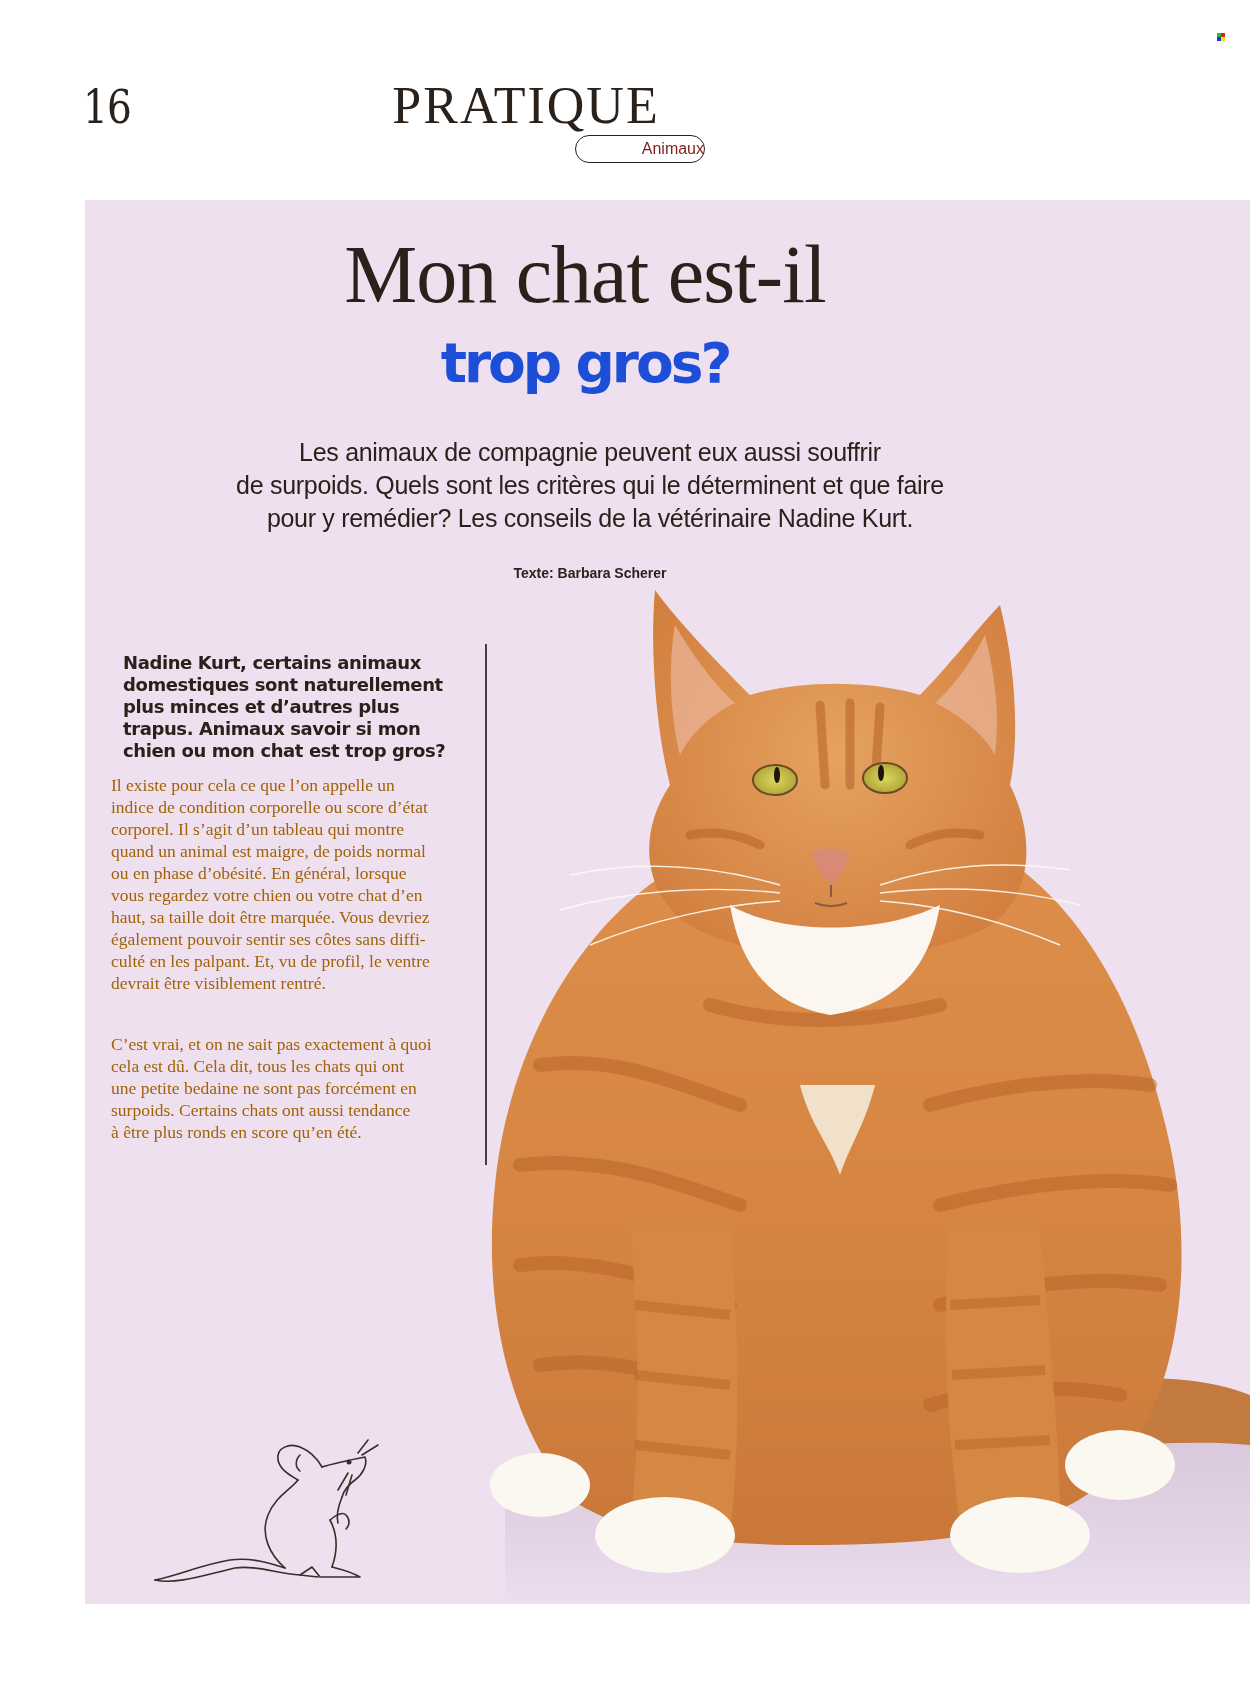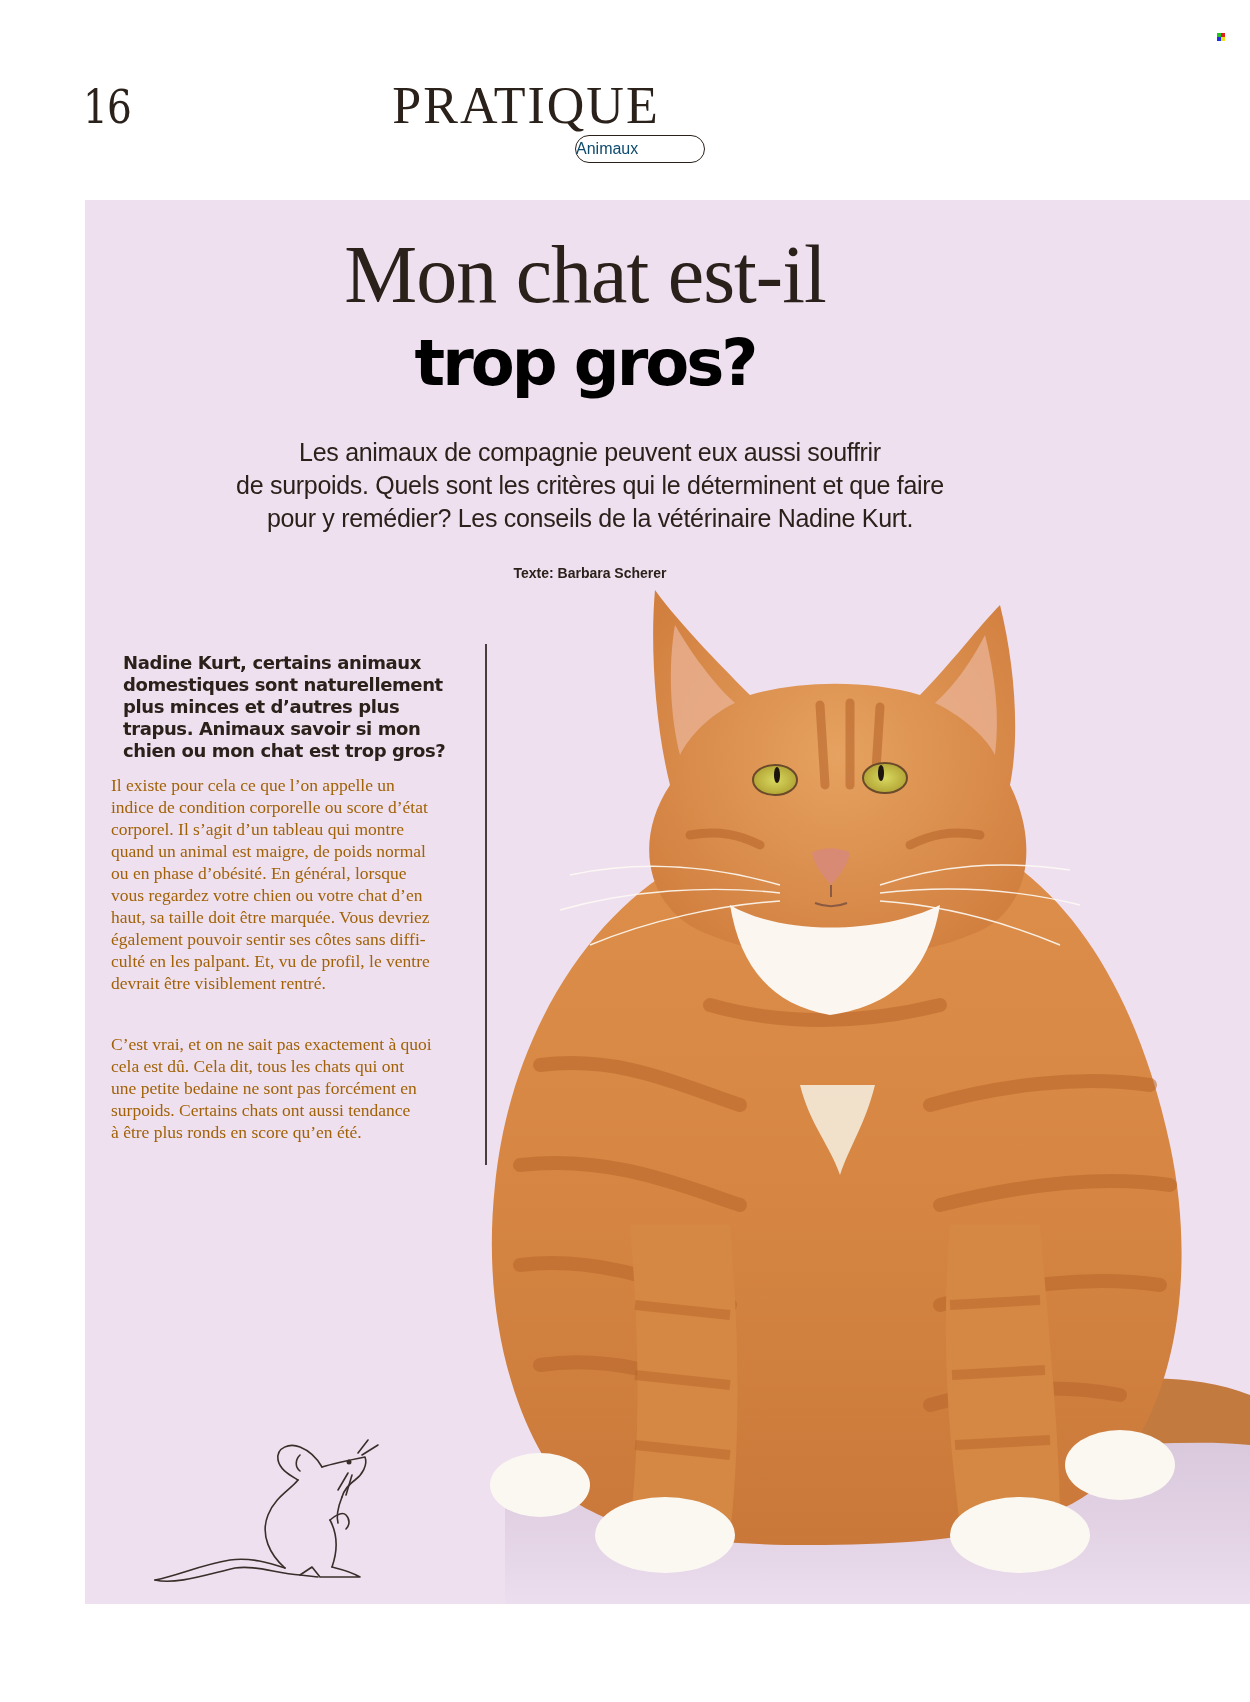--- a/index.html
+++ b/index.html
@@ -16,41 +16,41 @@
     }
     .section-title {
       position: absolute; left: 0; width: 1052px; top: 78px; text-align: center;
       font-family: "Liberation Serif", serif; font-size: 52px; line-height: 56px;
       letter-spacing: 2px; color: #2b211b;
     }
     .section-pill {
       position: absolute; left: 575px; top: 135px; width: 130px; height: 28px;
       border: 1.5px solid #2b211b; border-radius: 16px; box-sizing: border-box;
       font-family: "Liberation Sans", sans-serif; font-size: 16px; line-height: 25px;
-      text-align: left; color: #0c4a6e;
+      text-align: right; color: #7f1d1d;
     }
     .panel {
       position: absolute; left: 85px; top: 200px; width: 1165px; height: 1404px;
       background: #efe0ef;
       overflow: hidden;
     }
     .floor {
       position: absolute; left: 420px; top: 1230px; width: 745px; height: 174px;
       background: linear-gradient(180deg, #d9c8dc 0%, #e2d2e4 55%, #ecdeee 100%);
       border-radius: 60% 0 0 0 / 40% 0 0 0;
     }
     .headline-light {
       position: absolute; left: 0; width: 1000px; top: 230px; text-align: center;
       font-family: "Liberation Serif", serif; font-size: 82px; line-height: 90px;
       color: #2b211b; letter-spacing: -1px;
     }
     .headline-bold {
       position: absolute; left: 0; width: 1000px; top: 318px; text-align: center;
-      font-family: "DejaVu Sans", sans-serif; font-weight: bold; font-size: 64px; line-height: 90px;
-      color: #000000; letter-spacing: -3px;
+      font-family: "DejaVu Sans", sans-serif; font-weight: bold; font-size: 55px; line-height: 90px;
+      color: #1d4ed8; letter-spacing: -3px;
     }
     .lead {
       position: absolute; left: 160px; width: 860px; top: 436px; text-align: center;
       font-family: "Liberation Sans", sans-serif; font-size: 25px; line-height: 33px;
       color: #2b211b; letter-spacing: -0.3px;
     }
     .lead span { display: block; text-align: center; }
     .byline {
       position: absolute; left: 390px; width: 400px; top: 564px; text-align: center;
       font-family: "Liberation Sans", sans-serif; font-weight: bold; font-size: 14px; line-height: 18px;

